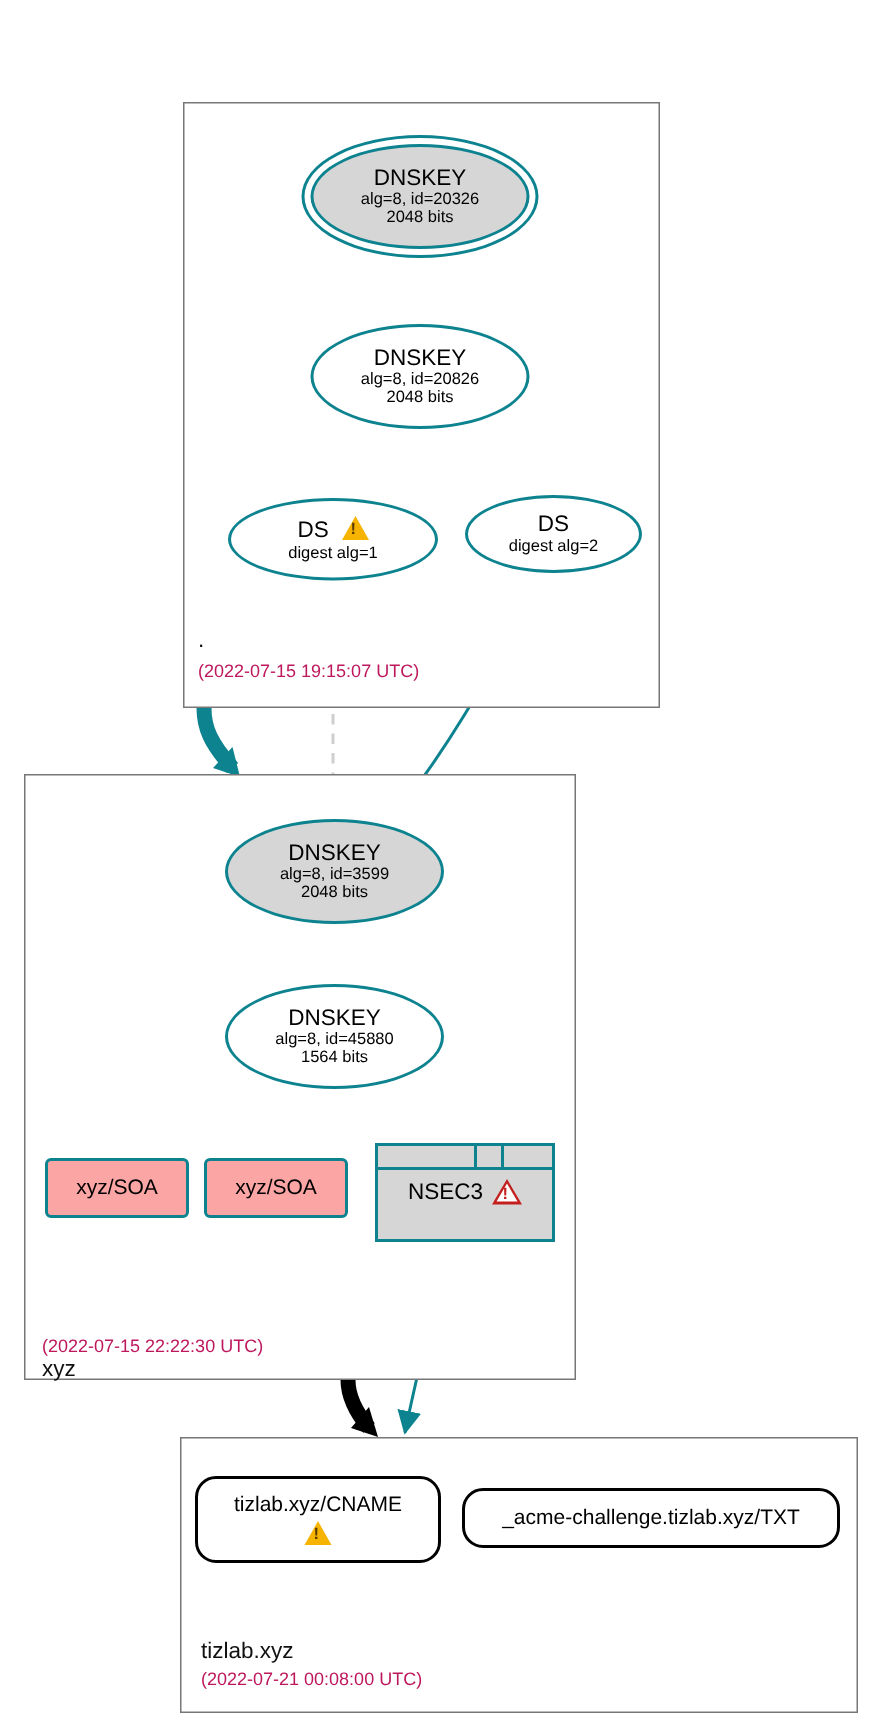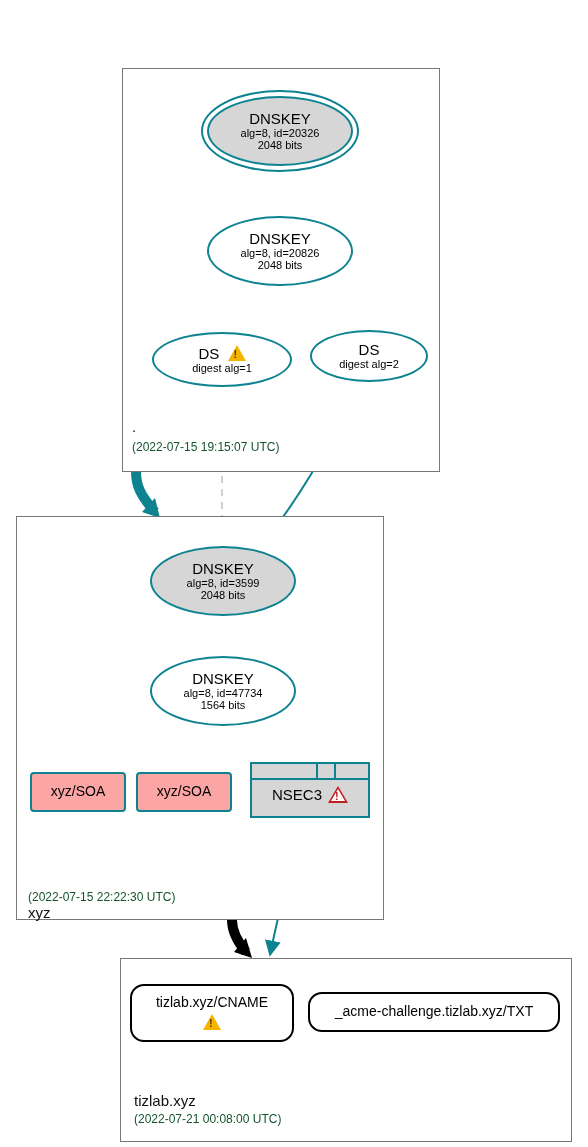--- a/index.html
+++ b/index.html
@@ -25,21 +25,21 @@
     box-sizing: border-box;
   }
   .zone-label {
     position: absolute;
     font-size: 15px;
     color: #111;
   }
   .zone-date {
     position: absolute;
     font-size: 12px;
-    color: #14532d;
+    color: #be185d;
   }
   .node {
     position: absolute;
     box-sizing: border-box;
     text-align: center;
     display: flex;
     flex-direction: column;
     align-items: center;
     justify-content: center;
     line-height: 1.1;
@@ -224,33 +224,33 @@
 </div>
 
 <div class="node ellipse-teal filled" style="left:150px; top:546px; width:146px; height:70px;">
   <span class="title">DNSKEY</span>
   <span class="sub">alg=8, id=3599</span>
   <span class="sub">2048 bits</span>
 </div>
 
 <div class="node ellipse-teal" style="left:150px; top:656px; width:146px; height:70px;">
   <span class="title">DNSKEY</span>
-  <span class="sub">alg=8, id=47734</span>
+  <span class="sub">alg=8, id=45880</span>
   <span class="sub">1564 bits</span>
 </div>
 
 <div class="node rrect-teal" style="left:30px; top:772px; width:96px; height:40px;">
   <span class="title" style="font-size:14px;">xyz/SOA</span>
 </div>
 
 <div class="node rrect-teal" style="left:136px; top:772px; width:96px; height:40px;">
   <span class="title" style="font-size:14px;">xyz/SOA</span>
 </div>
 
-<div class="nsec3" style="left:250px; top:762px; width:120px; height:56px;">
+<div class="nsec3" style="left:250px; top:762px; width:120px; height:66px;">
   <div class="tabs">
         <div></div>
         <div></div>
         <div></div>
       </div>
   <div class="body">
     <span>NSEC3</span>
     <span class="err-tri"></span>
   </div>
 </div>

